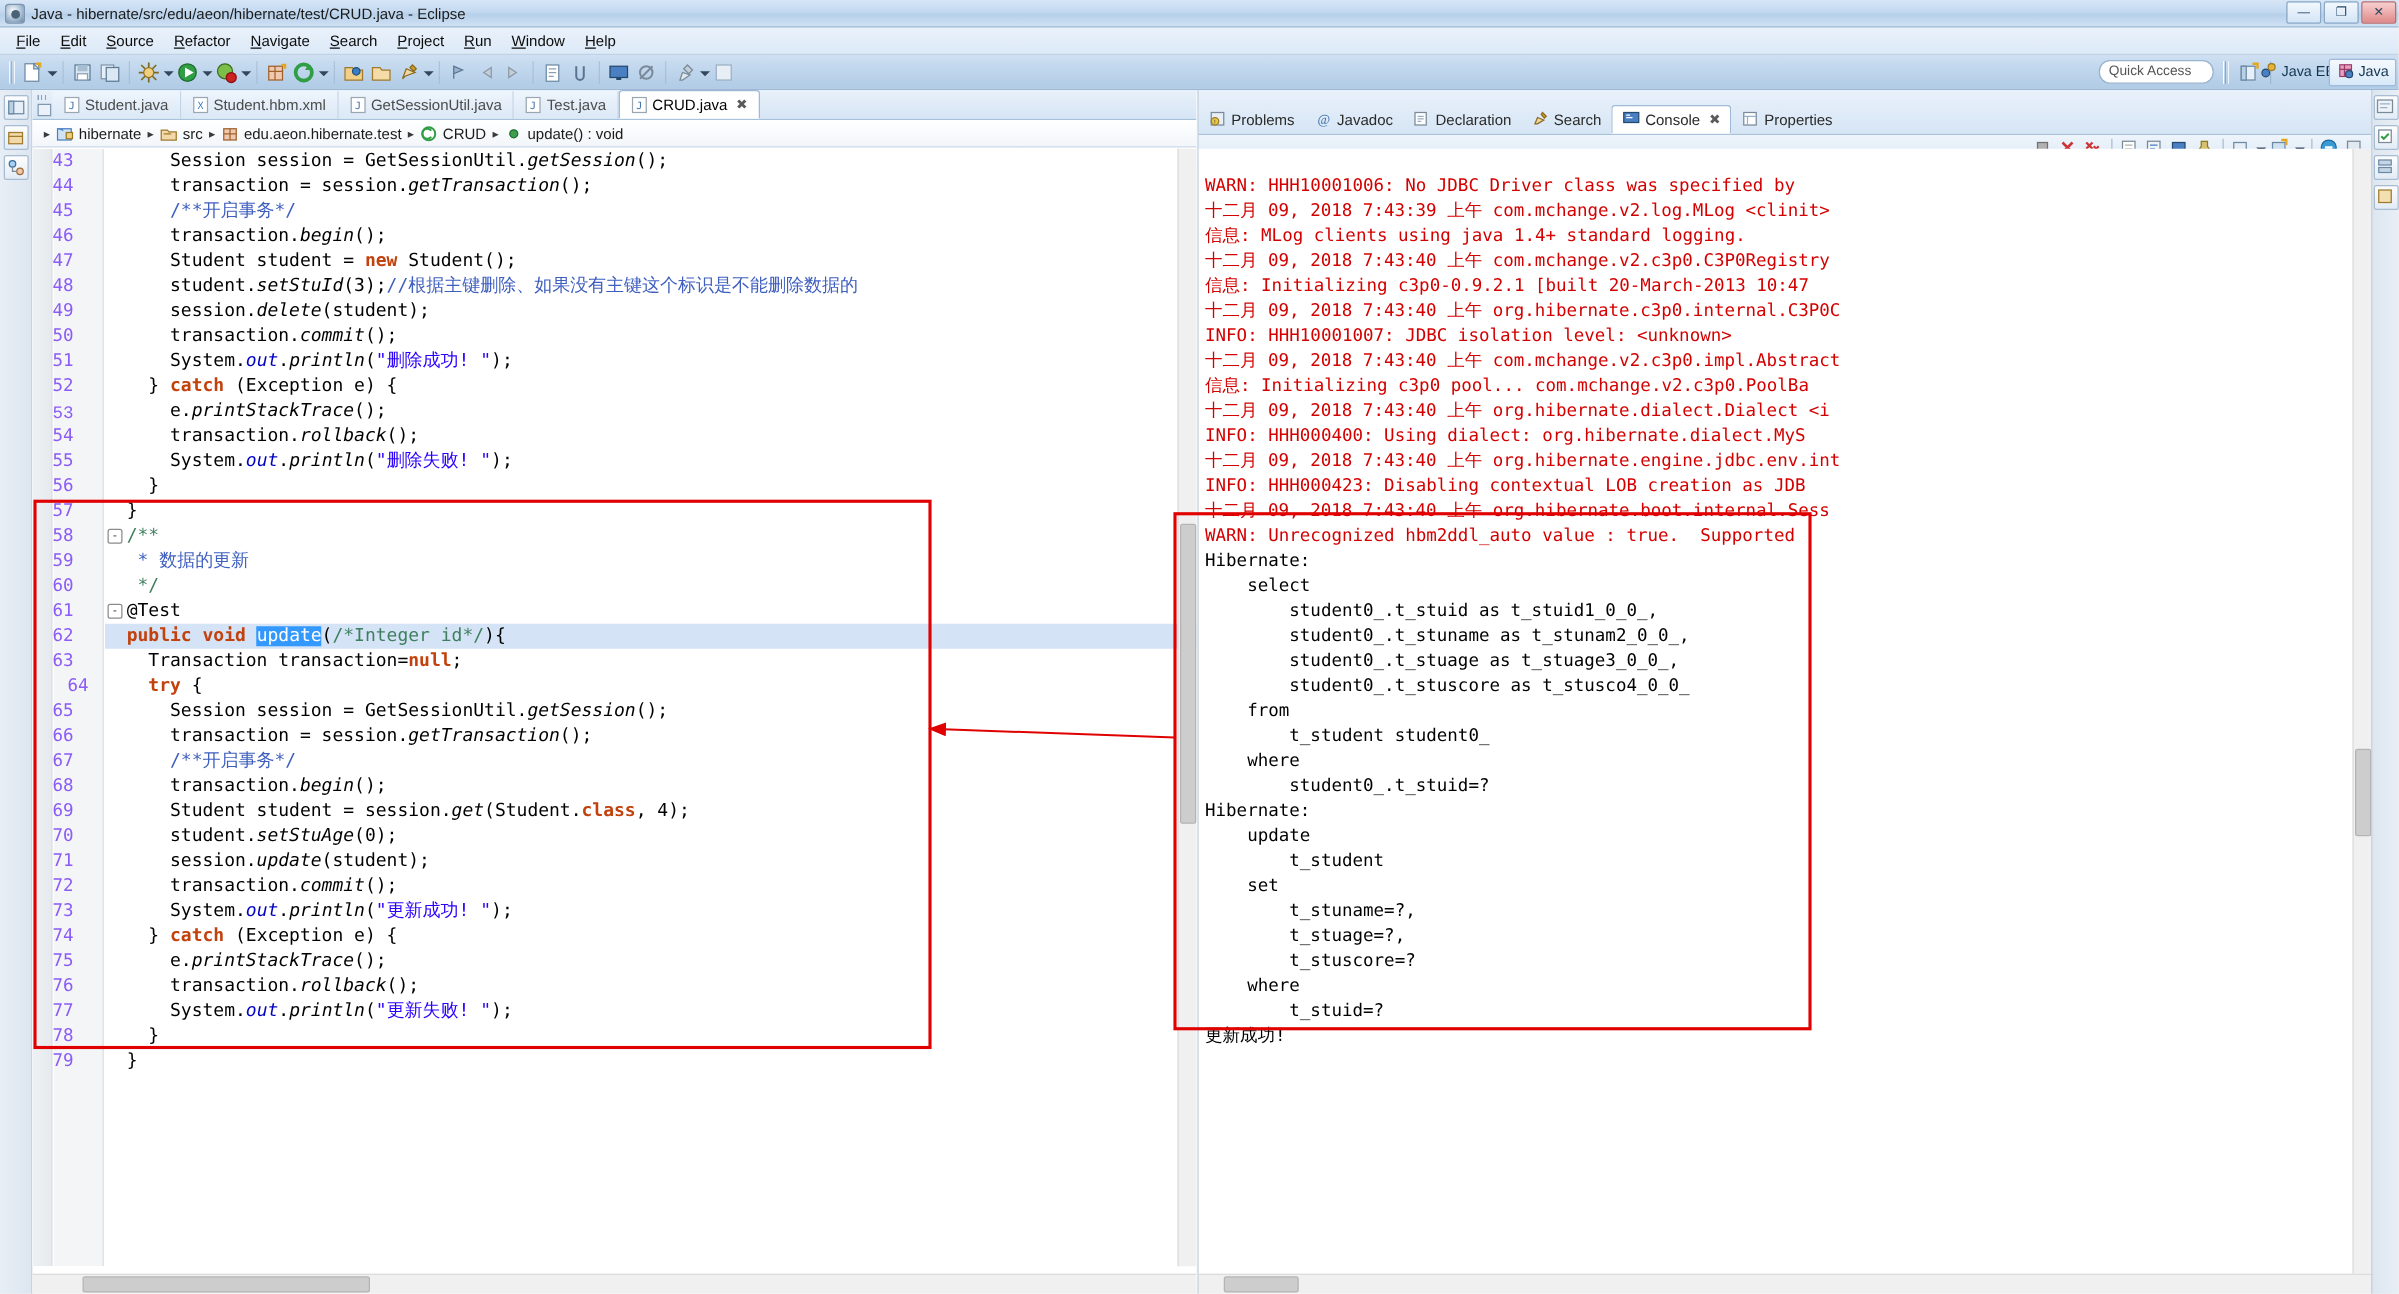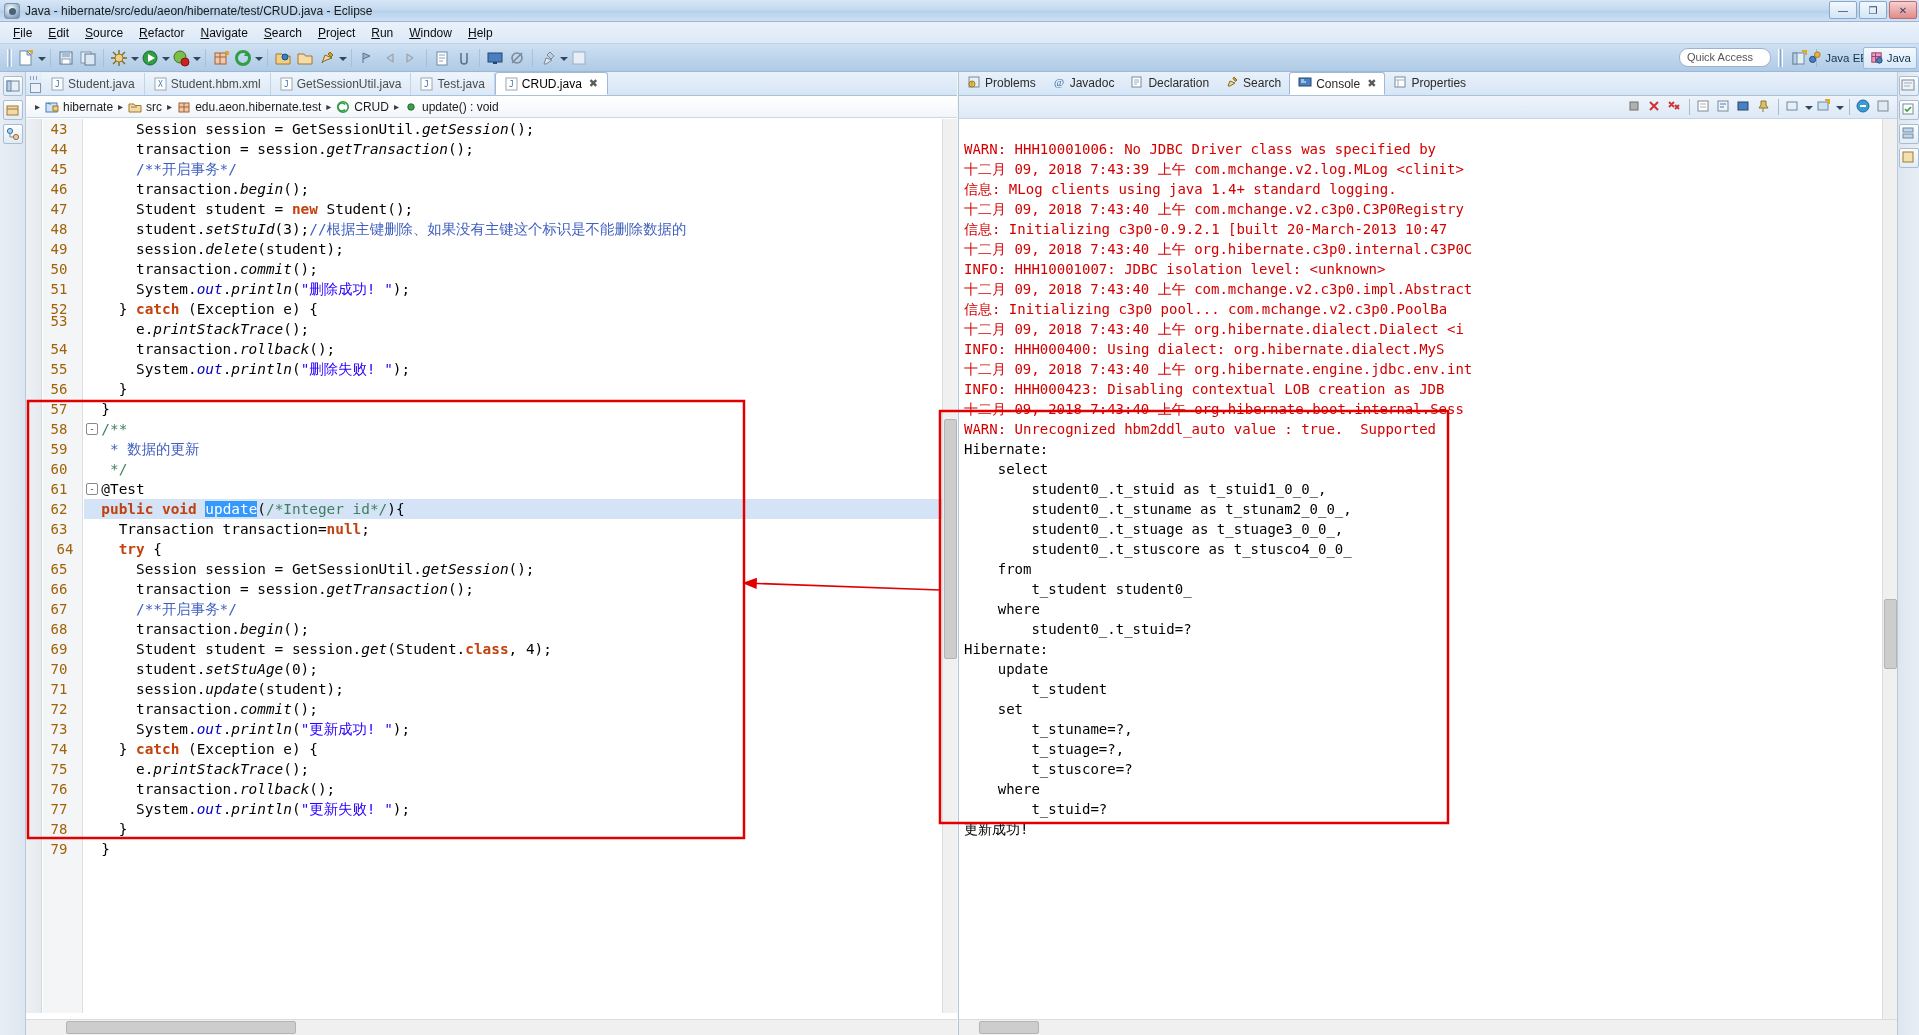--- a/index.html
+++ b/index.html
@@ -129,23 +129,23 @@
   .bc-ico { width:14px;height:14px;display:inline-block;position:relative;}
 
   .code-wrap { position:absolute; left:0; top:47px; width:931px; height:894px; background:#fff; overflow:hidden; }
   .marker-col { position:absolute; left:0; top:0; width:16px; height:100%;
     background:linear-gradient(to right,#eef1f4,#e6eaee); border-right:1px solid #d5dade;}
   .gutter { position:absolute; left:17px; top:0; width:40px; height:100%;
     background:#f4f5f6; border-right:1px solid #dcdfe2; }
   .codelines { position:absolute; left:58px; top:0; right:16px; height:100%;
     font-family:"DejaVu Sans Mono","Liberation Mono",monospace; font-size:14.4px; }
   .ln {
-    position:absolute; right:6px; width:34px; text-align:center;
+    position:absolute; right:6px; width:34px; text-align:left;
     font-family:"DejaVu Sans Mono","Liberation Mono",monospace;
-    font-size:14px; color:#a16207; height:20px; line-height:20px;
+    font-size:14px; color:#8b5cf6; height:20px; line-height:20px;
   }
   .cl { position:absolute; left:0; height:20px; line-height:20px; white-space:pre; color:#000; }
   .cl.hl { background:#d4e3f5; width:900px; }
   .kw { color:#c2410c; font-weight:bold; }
   .cmt { color:#3f7f5f; }
   .cmt-cn { color:#3f5fbf; }
   .str { color:#2a00ff; }
   .fld { color:#0000c0; font-style:italic; }
   .mth { color:#000000; font-style:italic; }
   .sel { background:#3399ff; color:#fff; }
@@ -159,22 +159,22 @@
   .vscroll-ed .thumb { position:absolute; left:1px; top:300px; width:13px; height:240px;
     background:#cdcdcd; border:1px solid #b4b4b4; border-radius:2px;}
   .hscroll-ed { position:absolute; left:0; bottom:0; width:931px; height:16px; background:#f0f0f0;
     border-top:1px solid #dcdcdc;}
   .hscroll-ed .thumb { position:absolute; left:40px; top:1px; width:230px; height:13px;
     background:#cdcdcd; border:1px solid #b4b4b4; border-radius:2px;}
 
   
   .console-area { position:absolute; left:958px; top:0; width:939px; height:963px; background:#fff;
     border-left:1px solid #b5c6d8; }
-  .cons-tabs { height:24px; background:linear-gradient(to bottom,#e9f1fa,#d6e5f5);
-    border-bottom:1px solid #a9c2dc; display:flex; }
+  .cons-tabs { height:36px; background:linear-gradient(to bottom,#e9f1fa,#d6e5f5);
+    border-bottom:1px solid #a9c2dc; display:flex; align-items:flex-end; }
   .ctab { height:22px; display:flex;align-items:center;gap:4px; padding:0 8px;
     font-size:12px; color:#2a2a2a; white-space:nowrap; }
   .ctab.active { background:#fff; border:1px solid #9fbad7; border-bottom:1px solid #fff;
     border-radius:3px 3px 0 0; height:23px; font-weight:normal; }
   .cons-toolbar { height:23px; background:linear-gradient(to bottom,#eef4fb,#dde9f6);
     border-bottom:1px solid #c3d4e6; display:flex; align-items:center; justify-content:flex-end;
     padding-right:4px; gap:2px; position:relative;}
   .ct-ico { width:18px;height:18px; position:relative; border-radius:2px;}
   .ct-sep { width:1px;height:16px;background:#a9bdd2;margin:0 3px;}
   .cons-body { position:absolute; left:0; top:47px; width:939px; height:900px;
@@ -499,21 +499,21 @@
           <div class="ln" style="top: 0px;">43</div>
           <div class="ln" style="top: 20px;">44</div>
           <div class="ln" style="top: 40px;">45</div>
           <div class="ln" style="top: 60px;">46</div>
           <div class="ln" style="top: 80px;">47</div>
           <div class="ln" style="top: 100px;">48</div>
           <div class="ln" style="top: 120px;">49</div>
           <div class="ln" style="top: 140px;">50</div>
           <div class="ln" style="top: 160px;">51</div>
           <div class="ln" style="top: 180px;">52</div>
-          <div class="ln" style="top: 192px;">53</div>
+          <div class="ln" style="top: 202px; font-family: Liberation Mono, monospace;">53</div>
           <div class="ln" style="top: 220px;">54</div>
           <div class="ln" style="top: 240px;">55</div>
           <div class="ln" style="top: 260px;">56</div>
           <div class="ln" style="top: 280px; margin-left: 16px;">57</div>
           <div class="ln" style="top: 300px;">58</div>
           <div class="ln" style="top: 320px;">59</div>
           <div class="ln" style="top: 340px;">60</div>
           <div class="ln" style="top: 360px;">61</div>
           <div class="ln" style="top: 380px;">62</div>
           <div class="ln" style="top: 400px;">63</div>

